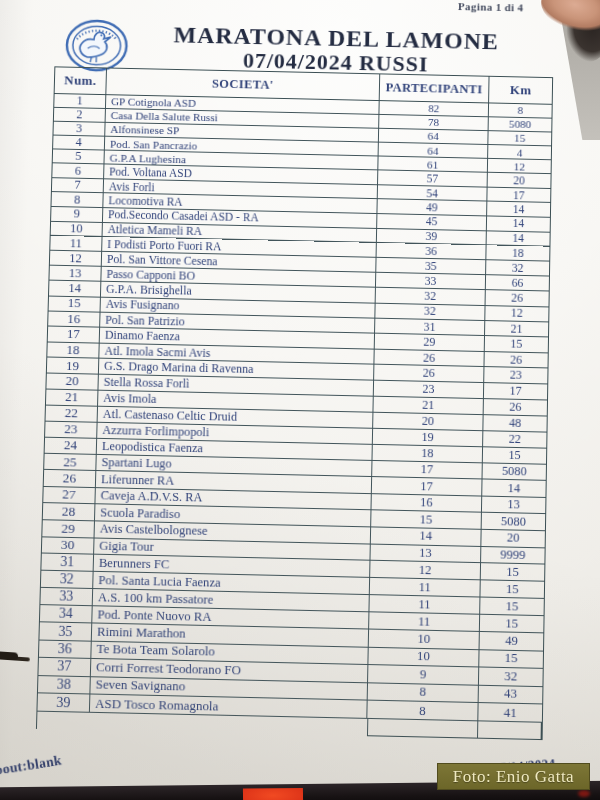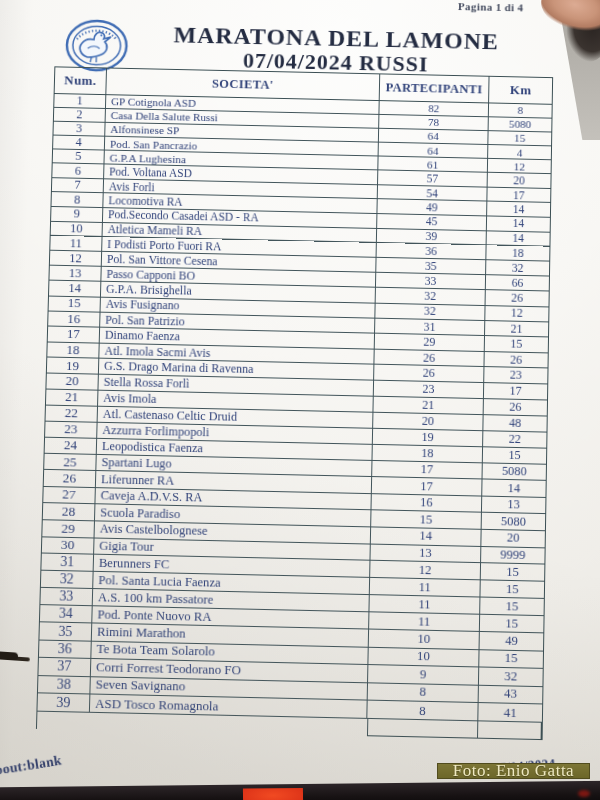--- a/index.html
+++ b/index.html
@@ -98,21 +98,21 @@
   }
   .bezel-orange{
     position:absolute;left:251px;top:4px;width:60px;height:18px;
     background:radial-gradient(80% 90% at 50% 40%, #f14a22 0%, #dd3318 70%, #a92612 100%);
   }
   .bezel-red{
     position:absolute;left:586px;top:9px;width:12px;height:7px;border-radius:50%;
     background:#7d1712;filter:blur(1.5px);
   }
   .credit-badge{
-    position:absolute;left:437px;top:763px;width:153px;height:16px;z-index:7;
+    position:absolute;left:437px;top:763px;width:153px;height:27px;z-index:7;
     background:linear-gradient(180deg,#7d7636 0%,#6c6629 100%);
     border:1px solid #514c1e;box-sizing:border-box;
     display:flex;align-items:center;justify-content:center;
     color:#efe9c0;font-size:17px;letter-spacing:.5px;
     text-shadow:0 1px 1px rgba(0,0,0,.35);
   }
 </style>
 </head>
 <body>
 

